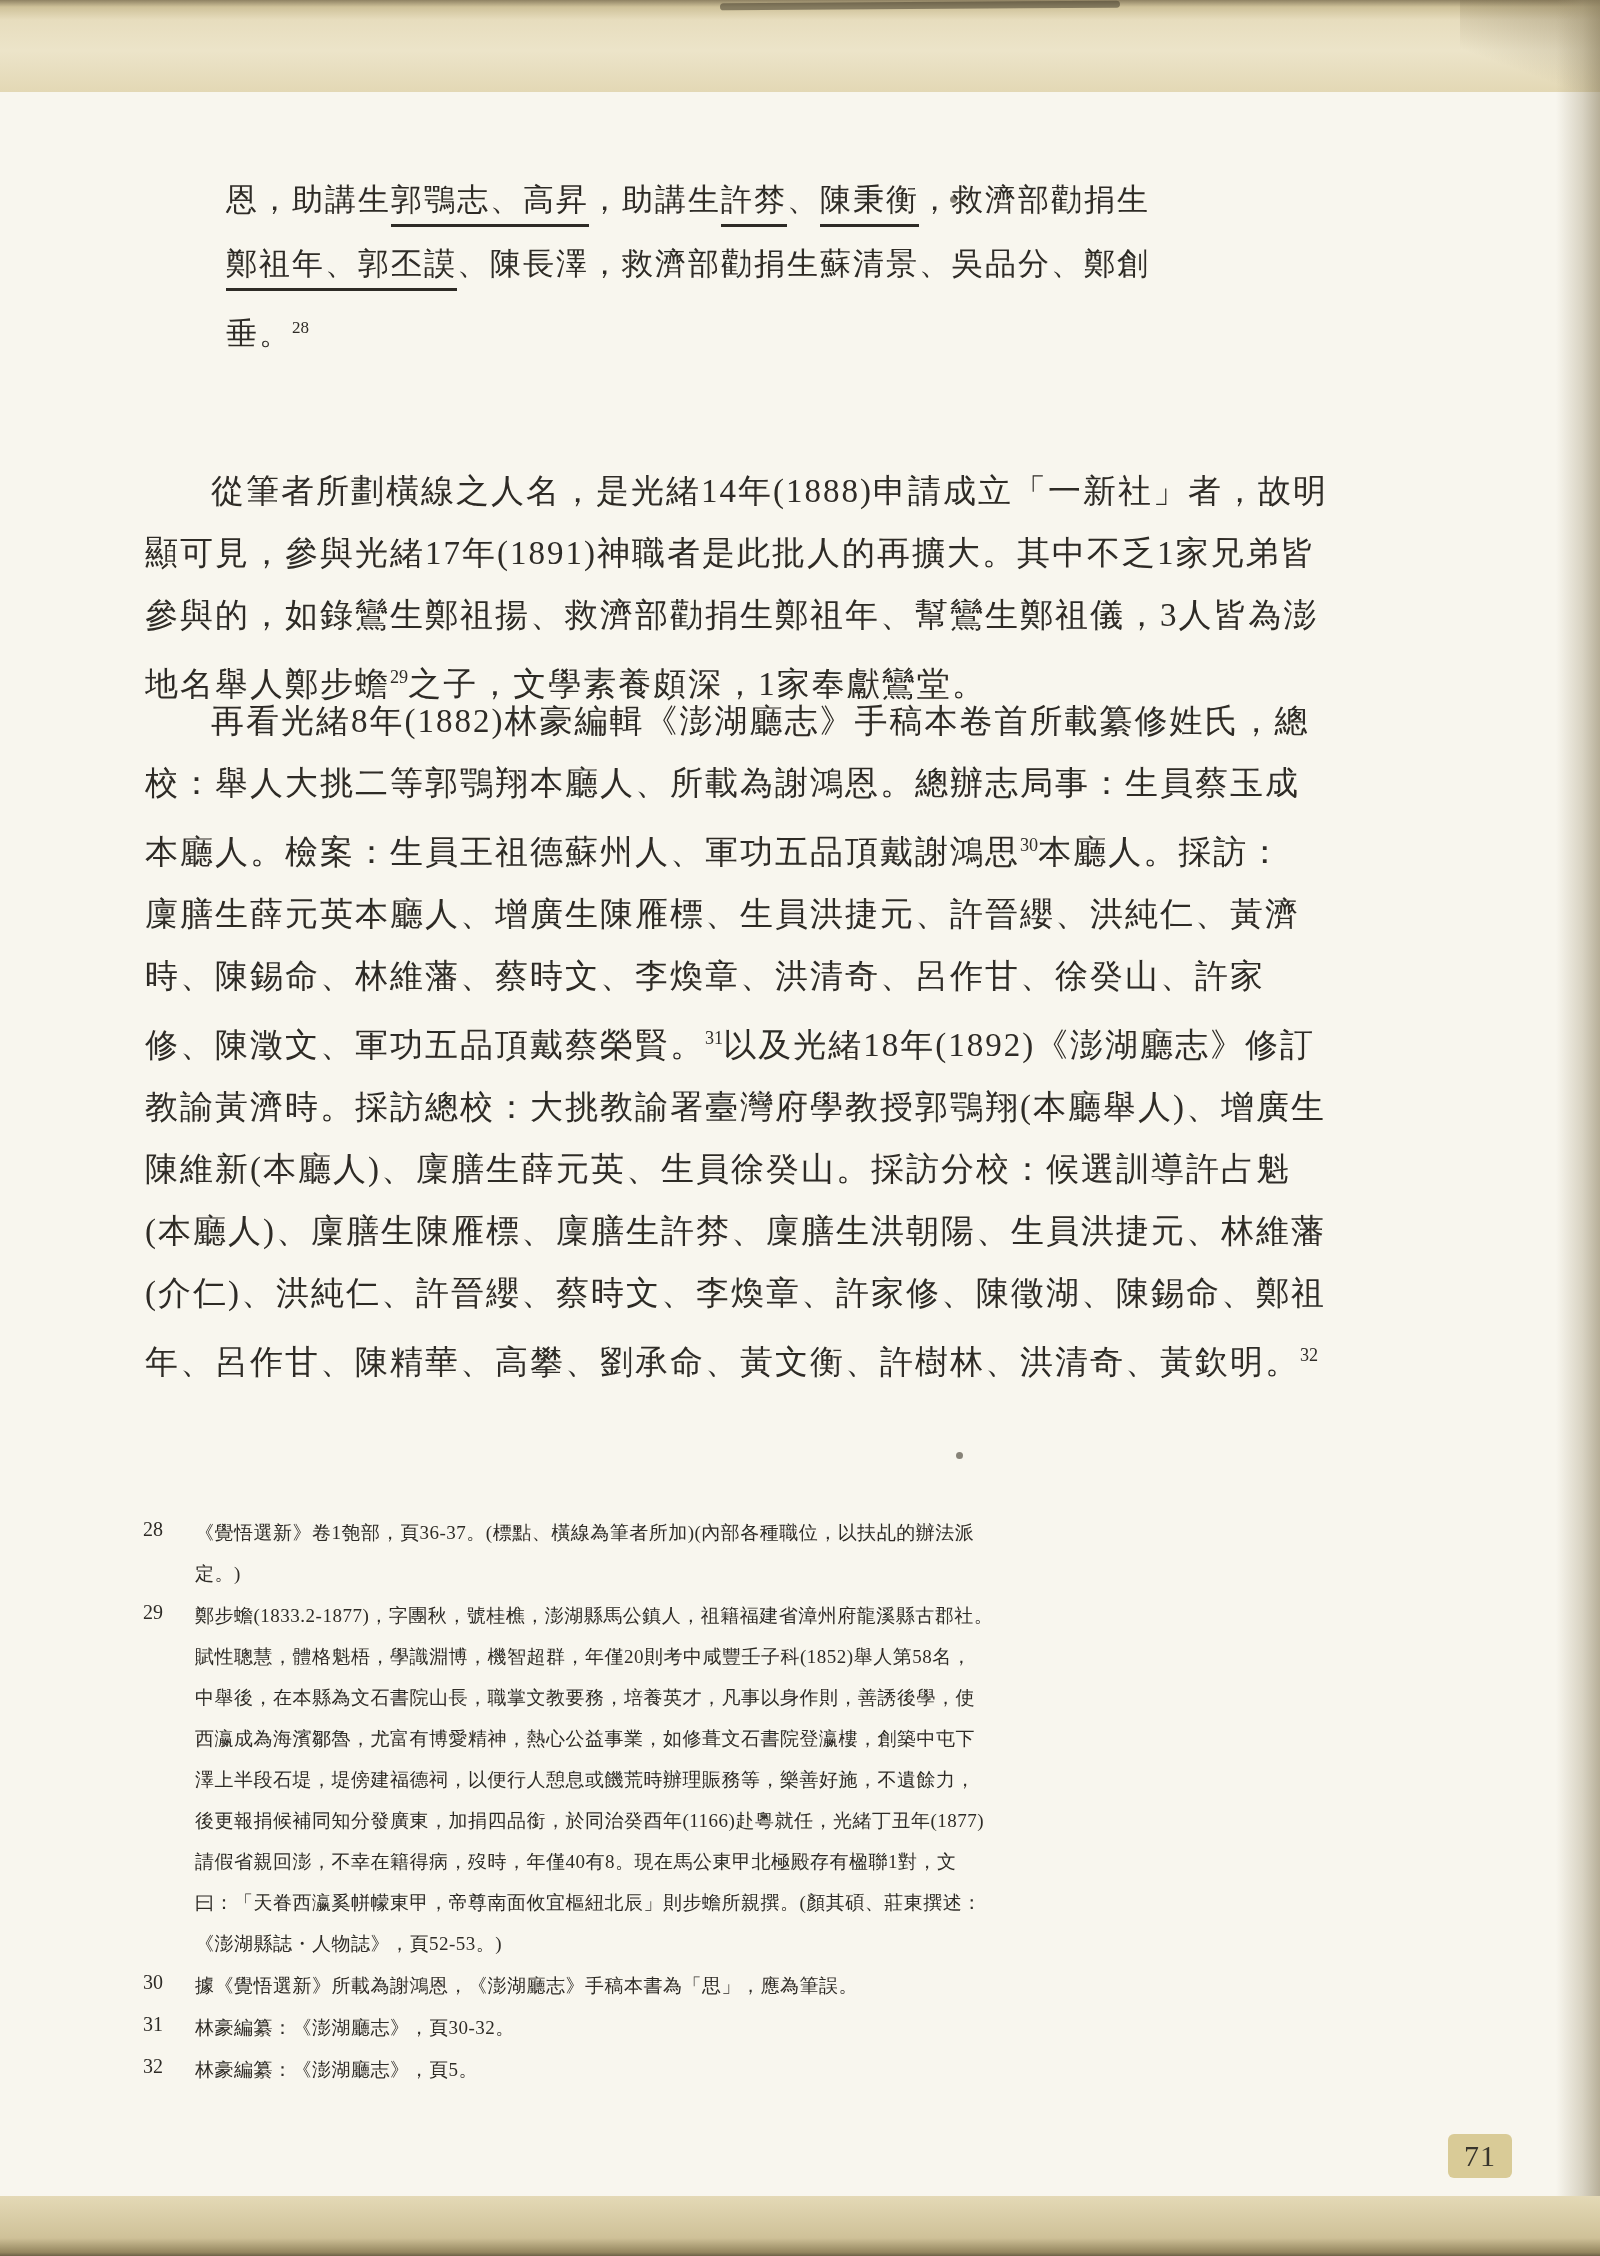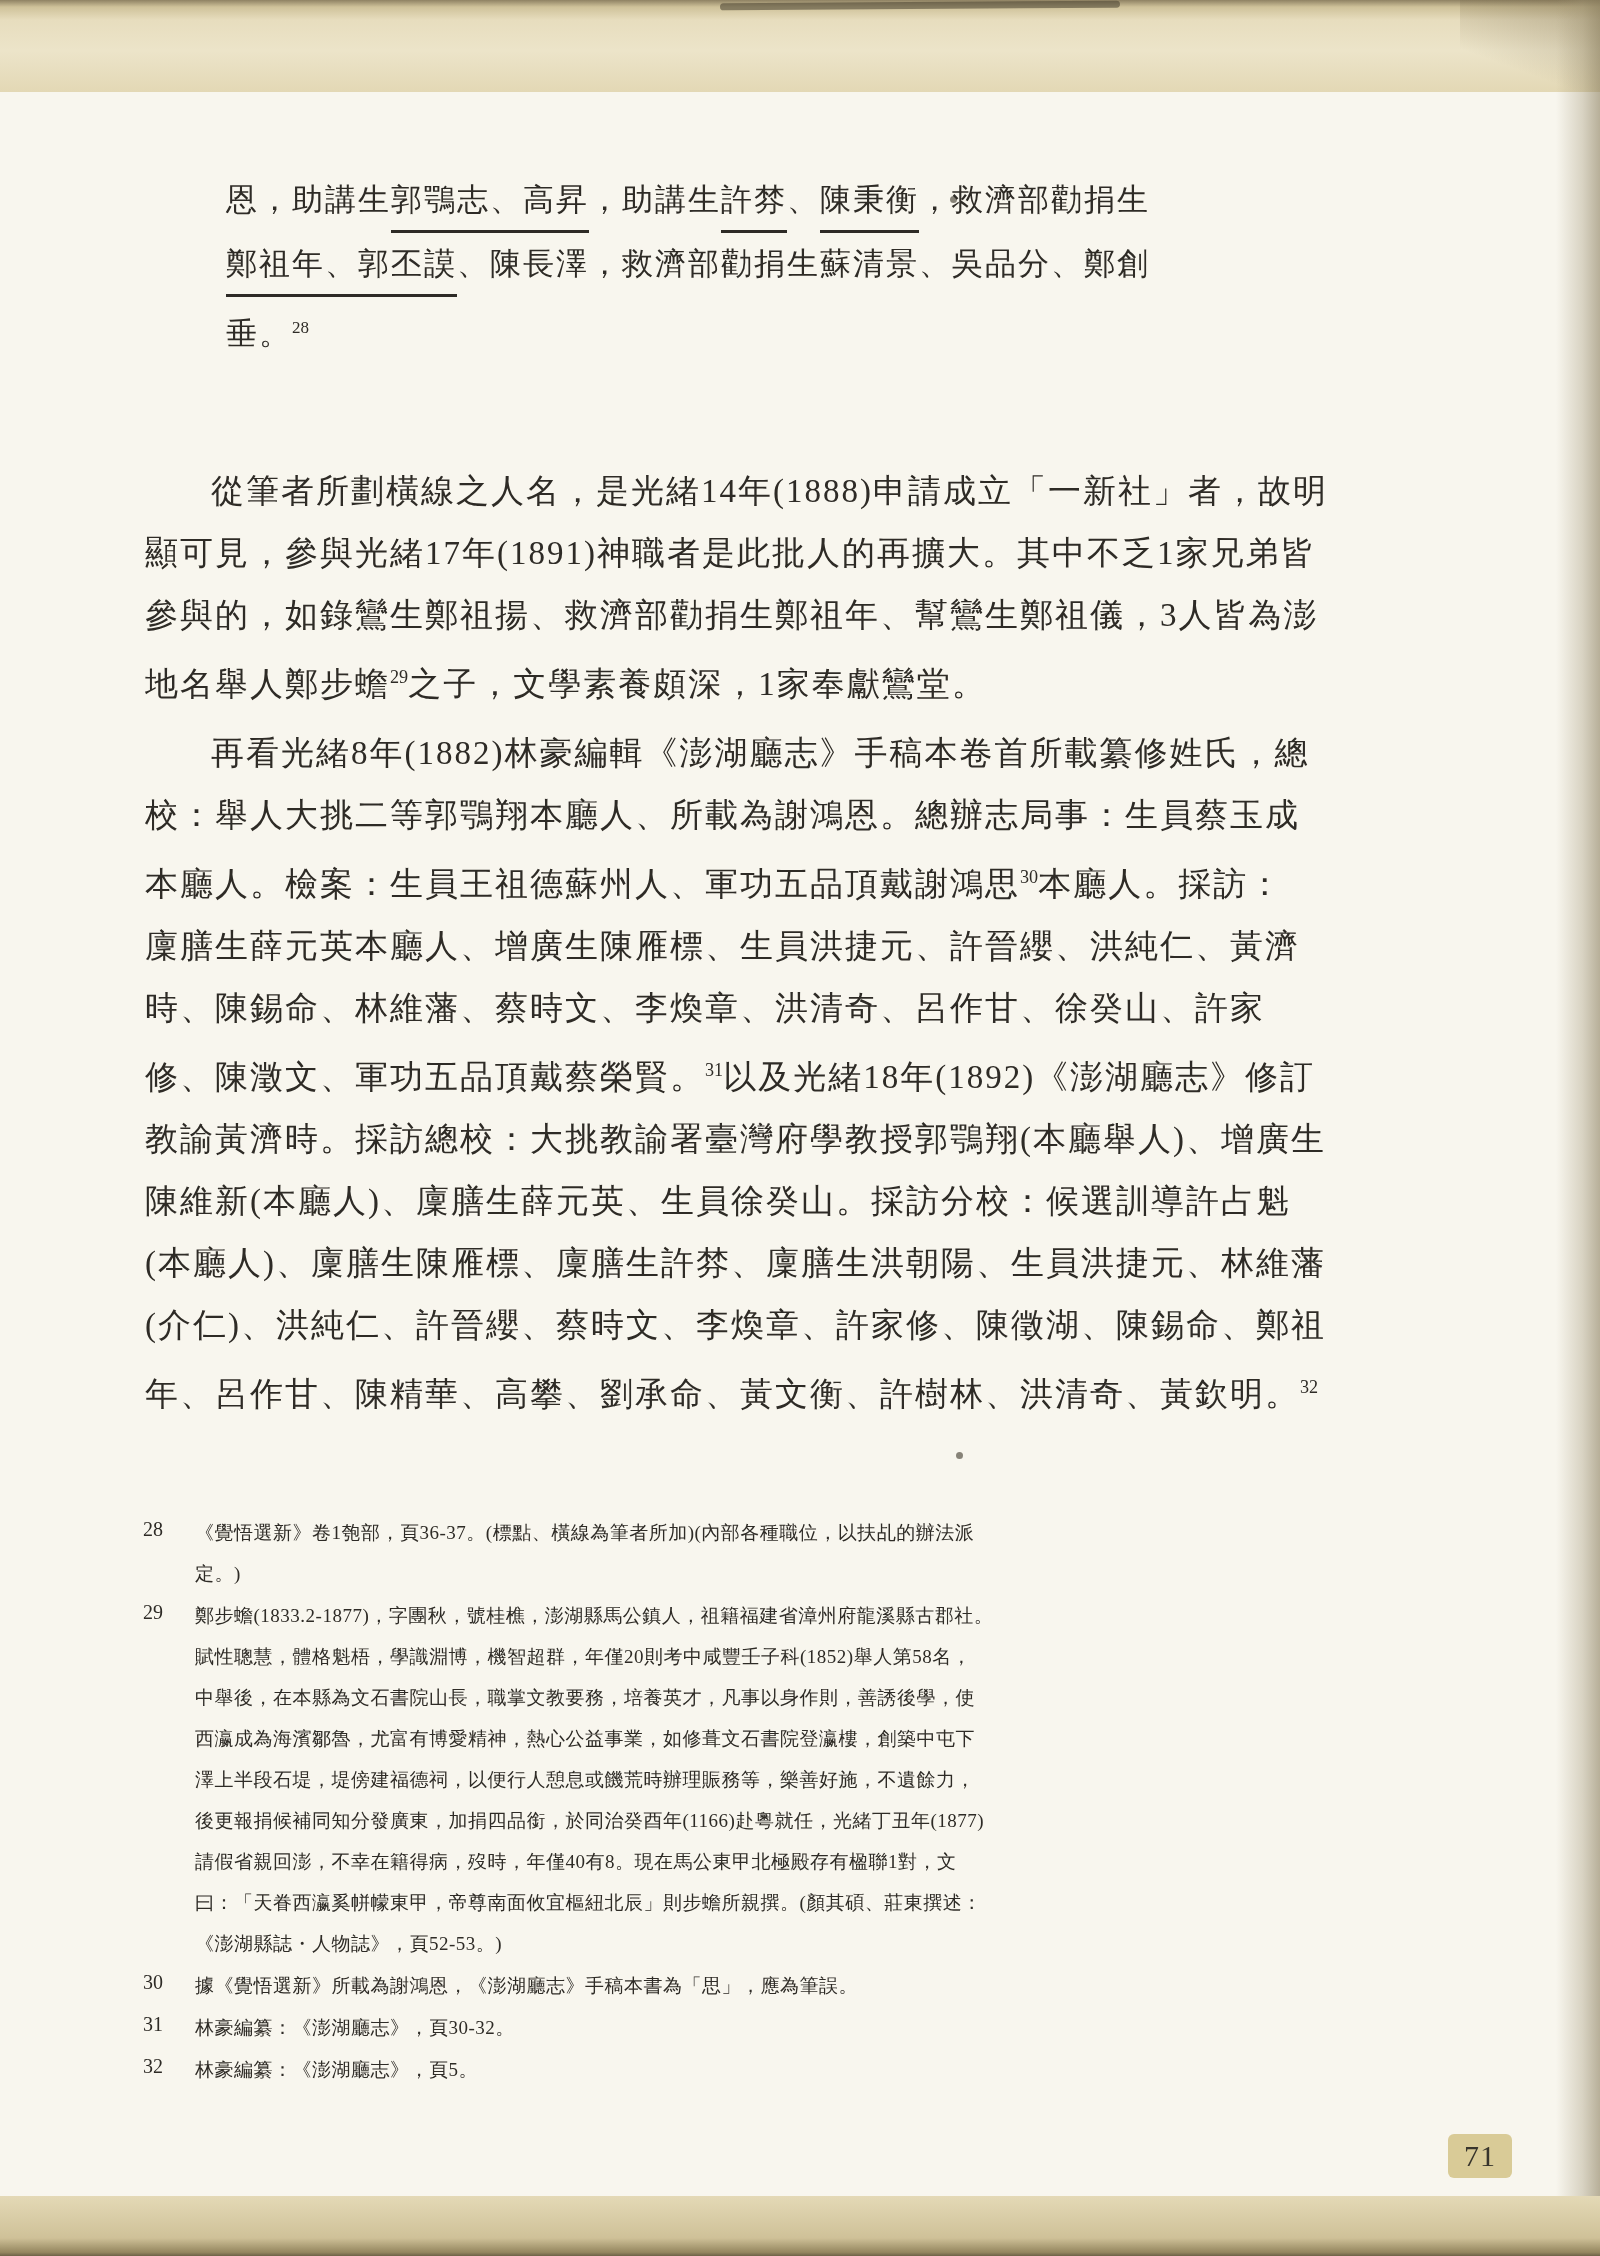--- a/index.html
+++ b/index.html
@@ -33,24 +33,24 @@
   .scan-dot{position:absolute;width:7px;height:7px;border-radius:50%;background:rgba(60,55,42,.6);}
   .dot-a{left:950px;top:196px;}
   .dot-b{left:956px;top:1452px;}
   
   .quote{
     position:absolute;left:226px;top:168px;width:1000px;
     font-size:31px;line-height:64px;letter-spacing:2px;margin:0;
   }
   .para{position:absolute;left:145px;width:1175px;font-size:33px;line-height:62px;letter-spacing:2px;}
   .para-1{top:460px;}
-  .para-2{top:722px;}
+  .para-2{top:690px;}
   .para .tline:first-child{text-indent:2em;}
   .tline{white-space:nowrap;}
-  .u{border-bottom:3px solid var(--ink,#2e2b26);padding-bottom:13px;}
+  .u{border-bottom:3px solid var(--ink,#2e2b26);padding-bottom:7px;}
   .sup{font-size:.55em;vertical-align:super;letter-spacing:0;}
   
   .footnotes{position:absolute;left:143px;top:1512px;width:1280px;}
   .fn-row{display:flex;align-items:flex-start;margin-bottom:1px;}
   .fn-num{flex:0 0 52px;font-size:20px;line-height:30px;padding-top:2px;letter-spacing:0;}
   .fn-body{flex:1;font-size:19px;line-height:41px;letter-spacing:.5px;}
   .fn-line{white-space:nowrap;}
   
   .pagenum-box{
     position:absolute;left:1448px;top:2134px;

